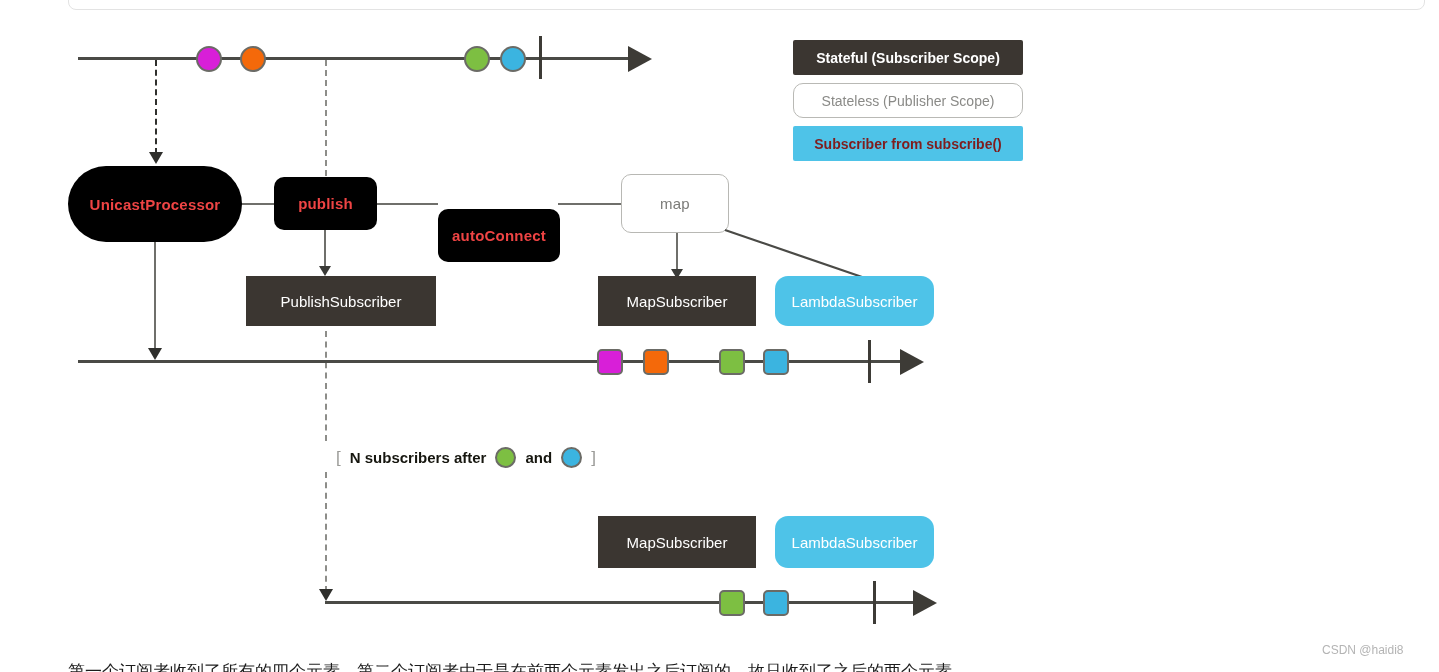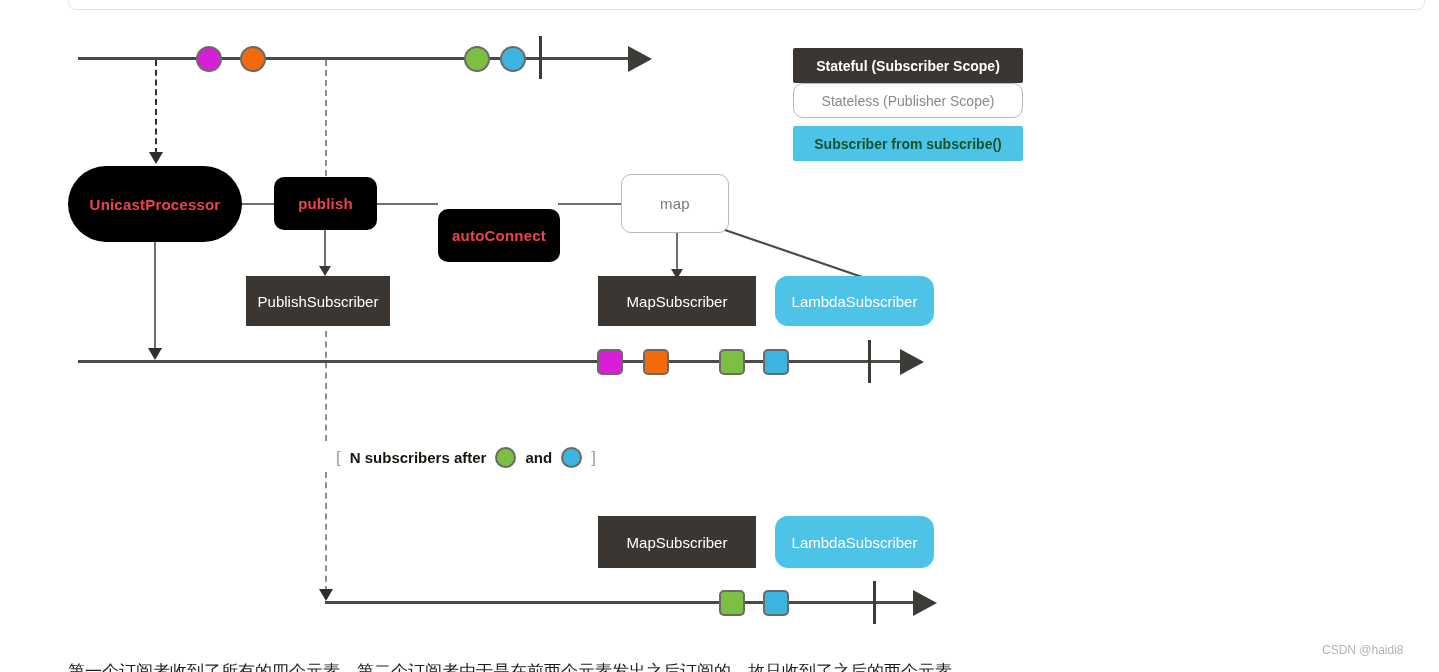--- a/index.html
+++ b/index.html
@@ -128,21 +128,21 @@
   .legbox{
     position:absolute;
     box-sizing:border-box;
     display:flex;
     align-items:center;
     justify-content:center;
     font-size:14px;
   }
   .legbox.l1{background:#3b3631;color:#ffffff;font-weight:bold;border-radius:2px;}
   .legbox.l2{background:#ffffff;color:#8a8a87;border:1px solid #b9b9b5;border-radius:10px;}
-  .legbox.l3{background:#4ec3e8;color:#14532d;font-weight:bold;border-radius:2px;}
+  .legbox.l3{background:#4ec3e8;color:#7f1d1d;font-weight:bold;border-radius:2px;}
 
   
   .note{
     position:absolute;
     display:flex;
     align-items:center;
     gap:9px;
     font-size:15px;
     font-weight:bold;
     color:#16160f;
@@ -216,21 +216,21 @@
   <div class="vline thin" style="left:324px; top:230px; height:42px;"></div>
   <div class="arrow-d sm" style="left:319px; top:266px;"></div>
 
   <div class="vline thin" style="left:676px; top:233px; height:42px;"></div>
   <div class="arrow-d sm" style="left:671px; top:269px;"></div>
 
   <svg class="diag" style="left:725px; top:228px;" width="150" height="55" viewBox="0 0 150 55">
     <line x1="0" y1="2" x2="140" y2="50" stroke="#4a4a46" stroke-width="2.2"></line>
   </svg>
 
-  <div class="subbox dark" style="left:246px; top:276px; width:144px; height:50px;">PublishSubscriber</div>
+  <div class="subbox dark" style="left:246px; top:276px; width:190px; height:50px;">PublishSubscriber</div>
 
   <div class="subbox dark" style="left:598px; top:276px; width:158px; height:50px;">MapSubscriber</div>
 
   <div class="subbox cyan" style="left:775px; top:276px; width:159px; height:50px;">LambdaSubscriber</div>
 
   <div class="hline" style="left:78px; top:360px; width:824px;"></div>
   <div class="arrow-r" style="left:900px; top:349px;"></div>
 
   <div class="sq" style="left:597px; top:349px; background:#d81fd8;"></div>
   <div class="sq" style="left:643px; top:349px; background:#f4690a;"></div>
@@ -251,21 +251,21 @@
 
   <div class="subbox cyan" style="left:775px; top:516px; width:159px; height:52px;">LambdaSubscriber</div>
 
   <div class="hline" style="left:325px; top:601px; width:590px;"></div>
   <div class="arrow-r" style="left:913px; top:590px;"></div>
 
   <div class="sq" style="left:719px; top:590px; background:#7dbf42;"></div>
   <div class="sq" style="left:763px; top:590px; background:#3bb4e0;"></div>
   <div class="complete-bar" style="left:873px; top:581px; height:43px;"></div>
 
-  <div class="legbox l1" style="left:793px; top:40px; width:230px; height:35px;margin-top:8px;">Stateful (Subscriber Scope)</div>
+  <div class="legbox l1" style="left:793px; top:40px; width:230px; height:35px;">Stateful (Subscriber Scope)</div>
   <div class="legbox l2" style="left:793px; top:83px; width:230px; height:35px;">Stateless (Publisher Scope)</div>
   <div class="legbox l3" style="left:793px; top:126px; width:230px; height:35px;">Subscriber from subscribe()</div>
 
   <div class="watermark" style="left:1322px; top:643px;">CSDN @haidi8</div>
 
   <div class="caption" style="left:68px; top:660px;">第一个订阅者收到了所有的四个元素，第二个订阅者由于是在前两个元素发出之后订阅的，故只收到了之后的两个元素。</div>
 
 </div>
 
 </body></html>

